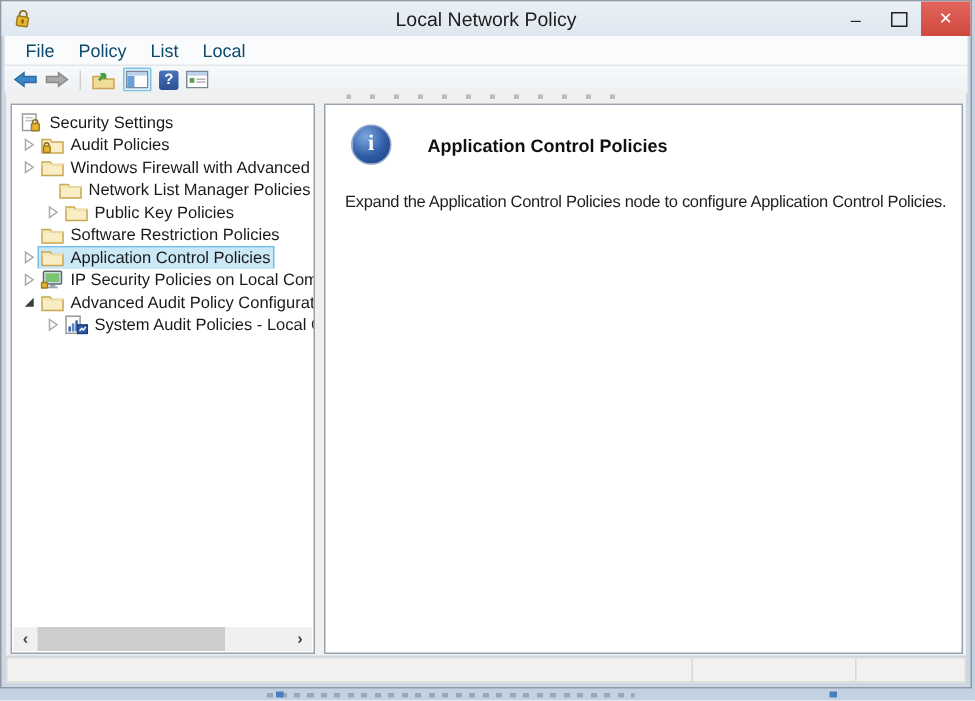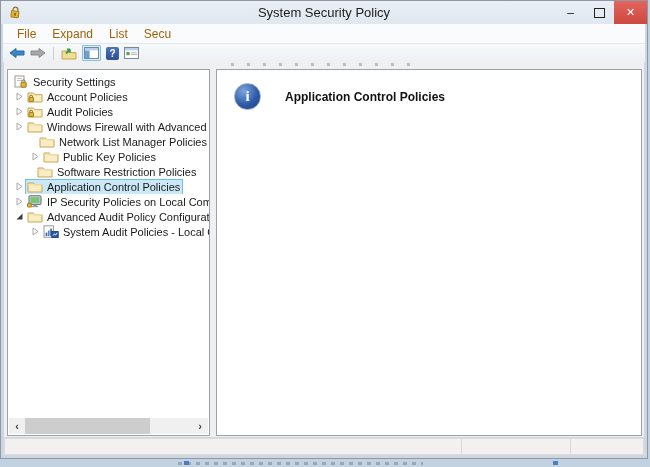--- a/index.html
+++ b/index.html
@@ -29,21 +29,21 @@
     color:#222; font-size:12px;
   }
   .btn-max .box { width:9px; height:8px; border:1px solid #222; }
   .btn-close {
     width:33px; display:flex; align-items:center; justify-content:center;
     background:linear-gradient(#e2655d,#ce483f); color:#fff; font-size:11px; font-weight:bold;
   }
   
   .menubar {
     height:19px; margin:0 2px; background:#fafbfc; border-bottom:1px solid #e4e7ea;
-    display:flex; align-items:center; padding-left:6px; font-size:12px; color:#a16207;
+    display:flex; align-items:center; padding-left:6px; font-size:12px; color:#0c4a6e;
   }
   .menu-item { padding:0 8px; }
   
   .toolbar {
     height:18px; margin:0 2px; background:linear-gradient(#f7f9fa,#eef1f4);
     border-bottom:1px solid #d7dbdf; display:flex; align-items:center; padding:0 6px; gap:5px;
   }
   .tb-sep { width:1px; height:13px; background:#cfcfcf; margin:0 2px; }
   .tb-icon { display:inline-flex; align-items:center; }
   .tb-pressed { border:1px solid #7fc4e8; background:#d9eefb; padding:1px; border-radius:1px; }
@@ -118,35 +118,35 @@
   <div class="titlebar">
     <span class="win-icon">
       <svg width="15" height="15" viewBox="0 0 15 15">
         <g transform="rotate(8 7 8)">
           <path d="M4.6 6.2 v-1.6 a2.4 2.4 0 0 1 4.8 0 V6.2" fill="none" stroke="#8a6d1f" stroke-width="1.2"></path>
           <rect x="3.4" y="6" width="7.4" height="6.4" rx="0.8" fill="#e7b62f" stroke="#9c7b20"></rect>
           <rect x="6.4" y="8" width="1.6" height="2.6" fill="#7a5e16"></rect>
         </g>
       </svg>
     </span>
-    <span class="title">System Security Policy</span>
+    <span class="title">Local Network Policy</span>
     <span class="controls">
       <span class="btn-min">–</span>
       <span class="btn-max">
           <span class="box"></span>
         </span>
       <span class="btn-close">✕</span>
     </span>
   </div>
 
   <div class="menubar">
     <span class="menu-item">File</span>
-    <span class="menu-item">Expand</span>
+    <span class="menu-item">Policy</span>
     <span class="menu-item">List</span>
-    <span class="menu-item">Secu</span>
+    <span class="menu-item">Local</span>
   </div>
 
   <div class="toolbar" id="toolbar">
       <span class="tb-icon">
         <svg width="16" height="12" viewBox="0 0 16 12">
           <path d="M7 1.5 V4 H15 V8 H7 V10.5 L1 6 Z" fill="#3b87c8" stroke="#2b699e"></path>
         </svg>
       </span>
       <span class="tb-icon">
         <svg width="16" height="12" viewBox="0 0 16 12">
@@ -207,37 +207,20 @@
               </svg>
             </span>
             <span class="sel-wrap">
               <span class="tree-icon">
                 <svg width="16" height="13" viewBox="0 0 16 13">
                   <path d="M1 3 h5.4 l1.3 1.7 H15 V12 H1 Z" fill="#f8edc4" stroke="#c9a64f"></path>
                   <path d="M2.6 7.6 v-0.9 a1.5 1.5 0 0 1 3 0 v0.9" fill="none" stroke="#8a6d1f"></path>
                   <rect x="2" y="7.4" width="4.4" height="4.2" rx="0.5" fill="#e7b62f" stroke="#9c7b20"></rect>
                 </svg>
               </span>
-              <span class="tree-label">Account Policies</span>
-            </span>
-          </div>
-          <div class="tree-row" style="padding-left: 4px;">
-            <span class="expander">
-              <svg width="9" height="9" viewBox="0 0 9 9">
-                <path d="M2 1 L7 4.5 L2 8 Z" fill="#fff" stroke="#a9a9a9"></path>
-              </svg>
-            </span>
-            <span class="sel-wrap">
-              <span class="tree-icon">
-                <svg width="16" height="13" viewBox="0 0 16 13">
-                  <path d="M1 3 h5.4 l1.3 1.7 H15 V12 H1 Z" fill="#f8edc4" stroke="#c9a64f"></path>
-                  <path d="M2.6 7.6 v-0.9 a1.5 1.5 0 0 1 3 0 v0.9" fill="none" stroke="#8a6d1f"></path>
-                  <rect x="2" y="7.4" width="4.4" height="4.2" rx="0.5" fill="#e7b62f" stroke="#9c7b20"></rect>
-                </svg>
-              </span>
               <span class="tree-label">Audit Policies</span>
             </span>
           </div>
           <div class="tree-row" style="padding-left: 4px;">
             <span class="expander">
               <svg width="9" height="9" viewBox="0 0 9 9">
                 <path d="M2 1 L7 4.5 L2 8 Z" fill="#fff" stroke="#a9a9a9"></path>
               </svg>
             </span>
             <span class="sel-wrap">
@@ -271,21 +254,21 @@
             <span class="sel-wrap">
               <span class="tree-icon">
                 <svg width="16" height="13" viewBox="0 0 16 13">
                   <path d="M1 3 h5.4 l1.3 1.7 H15 V12 H1 Z" fill="#f8edc4" stroke="#c9a64f"></path>
                   <path d="M1 4.7 H15" stroke="#efe2ae"></path>
                 </svg>
               </span>
               <span class="tree-label">Public Key Policies</span>
             </span>
           </div>
-          <div class="tree-row" style="padding-left: 14px;">
+          <div class="tree-row" style="padding-left: 4px;">
             <span class="expander"></span>
             <span class="sel-wrap">
               <span class="tree-icon">
                 <svg width="16" height="13" viewBox="0 0 16 13">
                   <path d="M1 3 h5.4 l1.3 1.7 H15 V12 H1 Z" fill="#f8edc4" stroke="#c9a64f"></path>
                   <path d="M1 4.7 H15" stroke="#efe2ae"></path>
                 </svg>
               </span>
               <span class="tree-label">Software Restriction Policies</span>
             </span>
@@ -367,20 +350,21 @@
         <span class="scroll-thumb"></span>
         <span class="scroll-btn right">›</span>
       </div>
     </div>
 
     <div class="detail-pane">
       <div class="info-row">
         <span class="info-icon">i</span>
         <span class="info-heading">Application Control Policies</span>
       </div>
+      <div class="info-body">Expand the Application Control Policies node to configure Application Control Policies.</div>
     </div>
   </div>
 
   <div class="statusbar">
     <span class="status-cell-main"></span>
     <span class="status-cell-a"></span>
     <span class="status-cell-b"></span>
   </div>
 </div>
 

